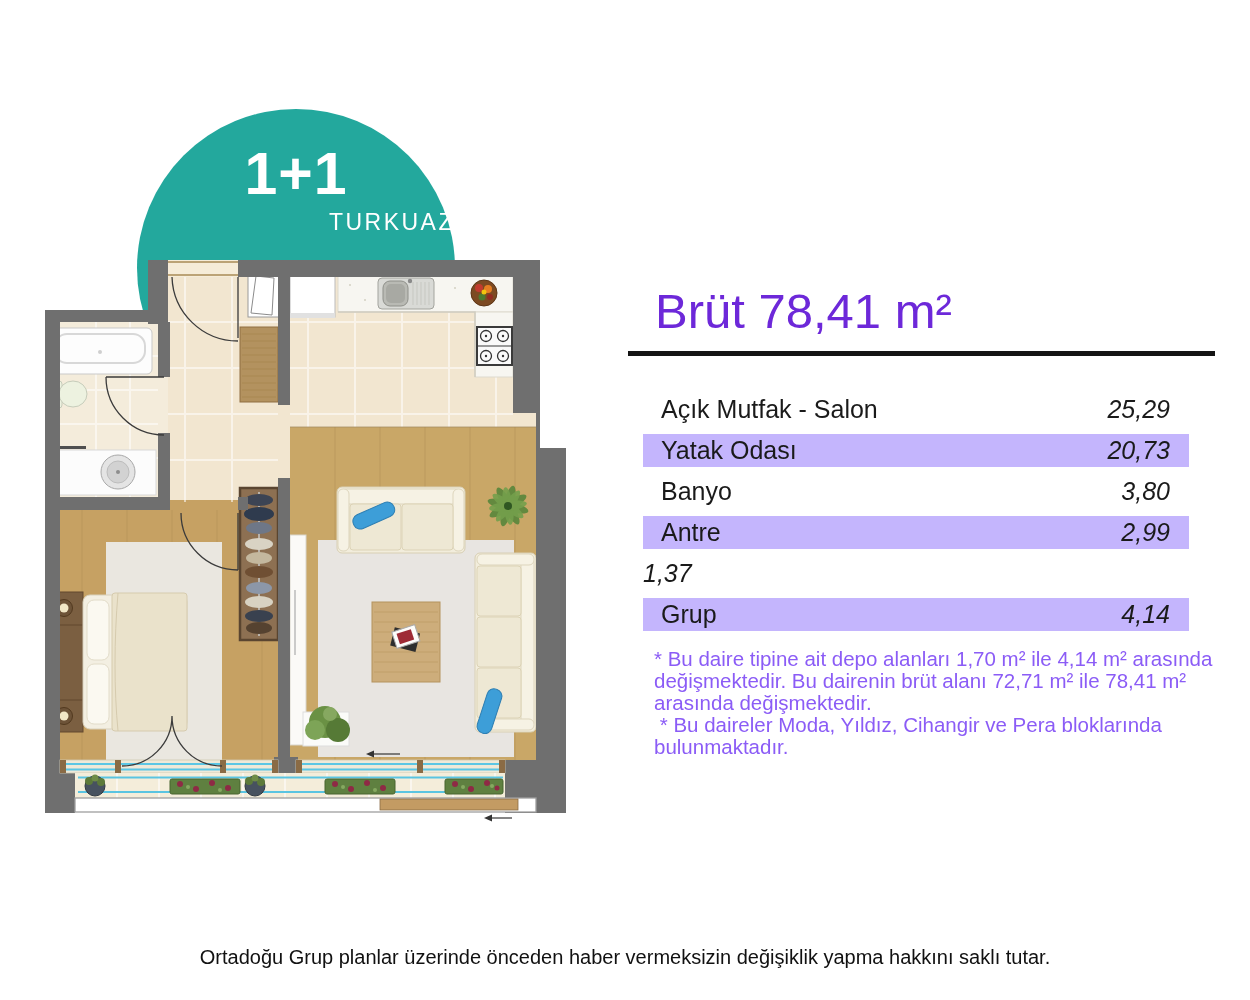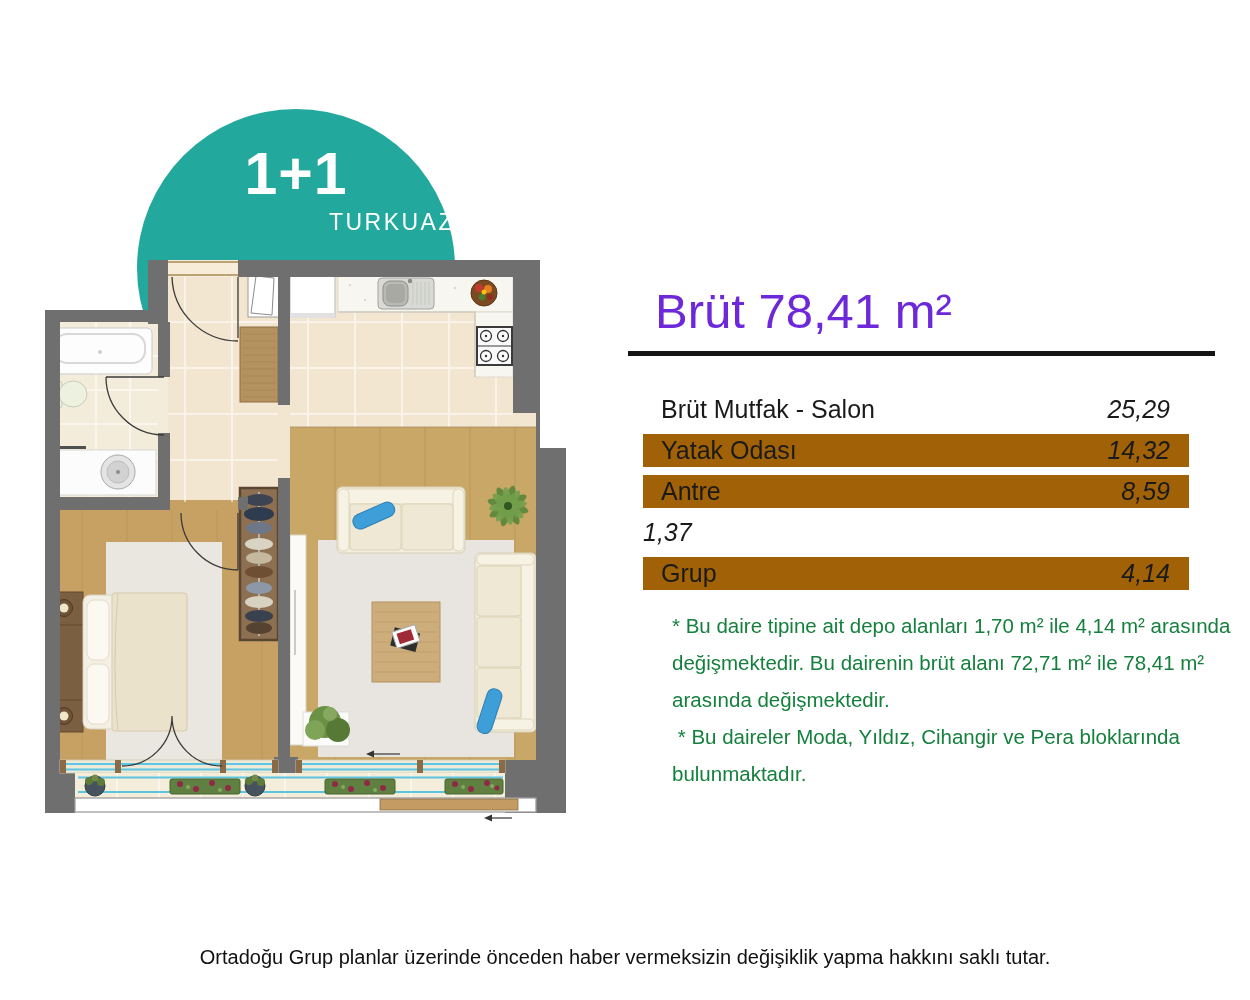--- a/index.html
+++ b/index.html
@@ -14,25 +14,25 @@
 
   
   .plan{position:absolute;left:25px;top:250px;width:545px;height:575px;z-index:2;}
 
   
   .panel{position:absolute;left:628px;top:281px;width:587px;z-index:3;}
   .title{font-size:49px;color:#6d28d9;padding-left:27px;line-height:1.25;}
   .rule{height:5px;background:#141414;margin-top:9px;}
   .table{margin-top:33px;margin-left:15px;width:546px;}
   .row{display:flex;align-items:center;height:41px;font-size:25px;}
-  .row.alt{background:#a16207;box-shadow:inset 0 4px 0 #fff, inset 0 -4px 0 #fff;gap:28px;}
+  .row.alt{background:#c4b5fd;box-shadow:inset 0 4px 0 #fff, inset 0 -4px 0 #fff;gap:28px;}
   .row .lbl{flex:1;padding-left:18px;}
   .row .val{padding-right:19px;font-style:italic;}
-  .footnote{margin-top:13px;margin-left:44px;width:560px;font-size:20.5px;line-height:37px;
-            color:#15803d;white-space:pre-wrap;}
+  .footnote{margin-top:13px;margin-left:26px;width:560px;font-size:20.5px;line-height:22px;
+            color:#8b5cf6;white-space:pre-wrap;}
 
   .disclaimer{position:absolute;left:0;top:946px;width:1250px;text-align:center;font-size:20px;color:#111;z-index:3;}
 </style>
 </head>
 <body>
 
 <div class="page">
 
   <div class="badge">
     <span class="b1">1+1</span>
@@ -317,30 +317,34 @@
       <path d="M122,766 A50,50 0 0 0 172,716 M222,766 A50,50 0 0 1 172,716"></path>
     </g>
   </svg>
 
   <div class="panel">
     <div class="title">Brüt 78,41 m²</div>
     <div class="rule"></div>
 
     <div class="table">
       <div class="row">
-        <span class="lbl">Brüt Mutfak - Salon</span>
+        <span class="lbl">Açık Mutfak - Salon</span>
         <span class="val">25,29</span>
       </div>
       <div class="row alt">
         <span class="lbl">Yatak Odası</span>
-        <span class="val">14,32</span>
+        <span class="val">20,73</span>
+      </div>
+      <div class="row">
+        <span class="lbl">Banyo</span>
+        <span class="val">3,80</span>
       </div>
       <div class="row alt">
         <span class="lbl">Antre</span>
-        <span class="val">8,59</span>
+        <span class="val">2,99</span>
       </div>
       <div class="row">
         <span class="val">1,37</span>
       </div>
       <div class="row alt">
         <span class="lbl">Grup</span>
         <span class="val">4,14</span>
       </div>
     </div>
 

